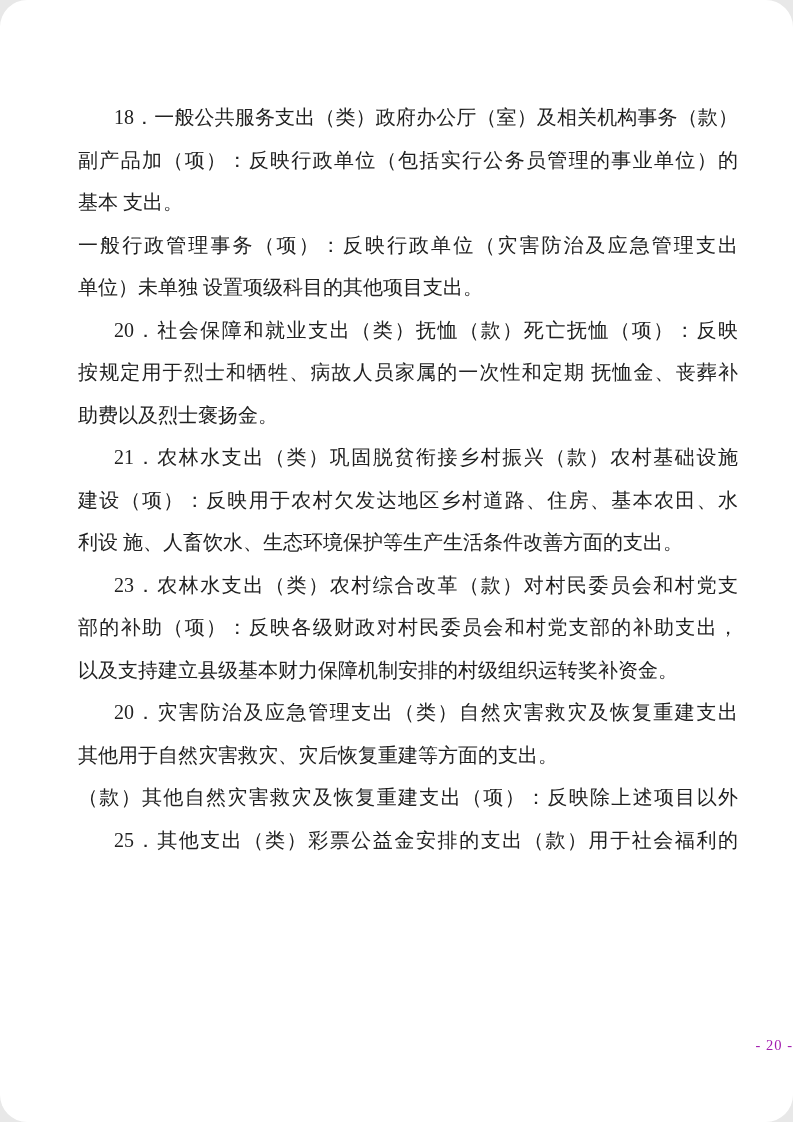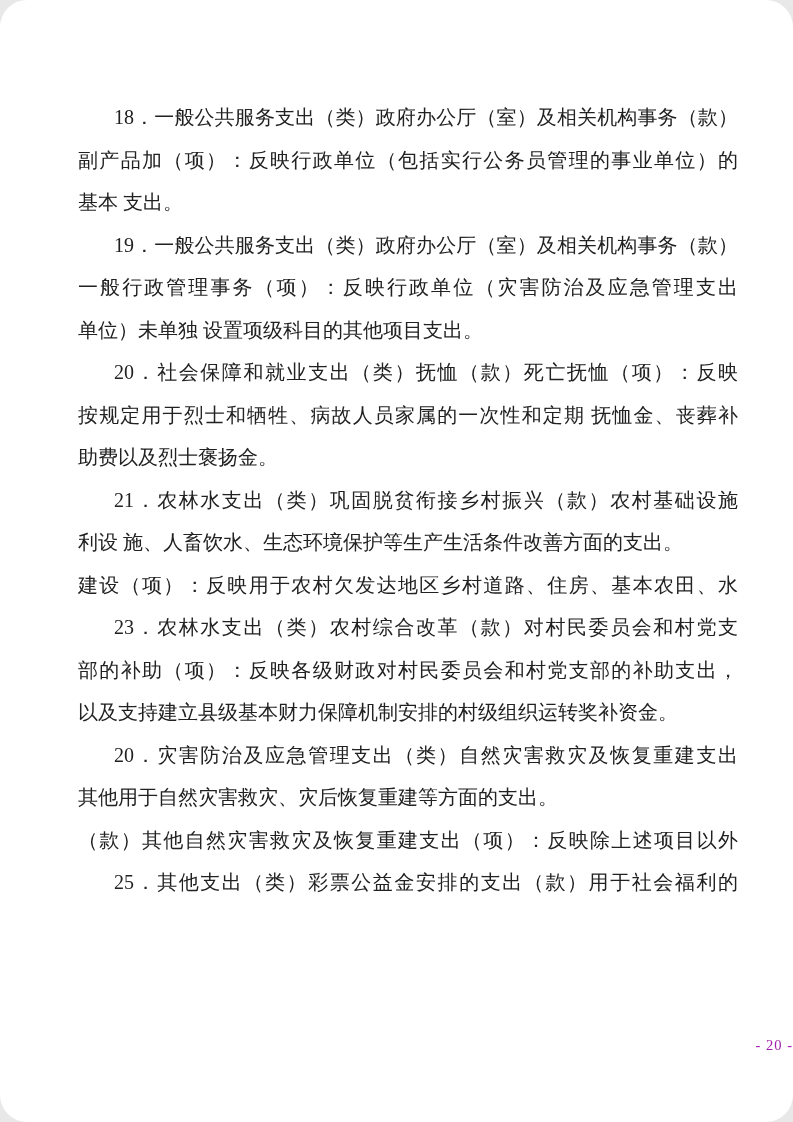--- a/index.html
+++ b/index.html
@@ -59,33 +59,32 @@
 <body>
 
 <div class="page">
   <div class="content" id="doc-body">
       <div class="para">
         <div class="line first">18．一般公共服务支出（类）政府办公厅（室）及相关机构事务（款）</div>
         <div class="line">副产品加（项）：反映行政单位（包括实行公务员管理的事业单位）的</div>
         <div class="line last">基本 支出。</div>
       </div>
       <div class="para">
-        <div class="line first">19．一般公共服务支出（类）政府办公厅（室）及相关机构事务（款）</div>
         <div class="line">一般行政管理事务（项）：反映行政单位（灾害防治及应急管理支出</div>
         <div class="line last">单位）未单独 设置项级科目的其他项目支出。</div>
       </div>
       <div class="para">
         <div class="line first">20．社会保障和就业支出（类）抚恤（款）死亡抚恤（项）：反映</div>
         <div class="line">按规定用于烈士和牺牲、病故人员家属的一次性和定期 抚恤金、丧葬补</div>
         <div class="line last">助费以及烈士褒扬金。</div>
       </div>
       <div class="para">
         <div class="line first">21．农林水支出（类）巩固脱贫衔接乡村振兴（款）农村基础设施</div>
+        <div class="line">建设（项）：反映用于农村欠发达地区乡村道路、住房、基本农田、水</div>
         <div class="line last">利设 施、人畜饮水、生态环境保护等生产生活条件改善方面的支出。</div>
-        <div class="line">建设（项）：反映用于农村欠发达地区乡村道路、住房、基本农田、水</div>
       </div>
       <div class="para">
         <div class="line first">23．农林水支出（类）农村综合改革（款）对村民委员会和村党支</div>
         <div class="line">部的补助（项）：反映各级财政对村民委员会和村党支部的补助支出，</div>
         <div class="line last">以及支持建立县级基本财力保障机制安排的村级组织运转奖补资金。</div>
       </div>
       <div class="para">
         <div class="line first">20．灾害防治及应急管理支出（类）自然灾害救灾及恢复重建支出</div>
         <div class="line last">其他用于自然灾害救灾、灾后恢复重建等方面的支出。</div>
         <div class="line">（款）其他自然灾害救灾及恢复重建支出（项）：反映除上述项目以外</div>

